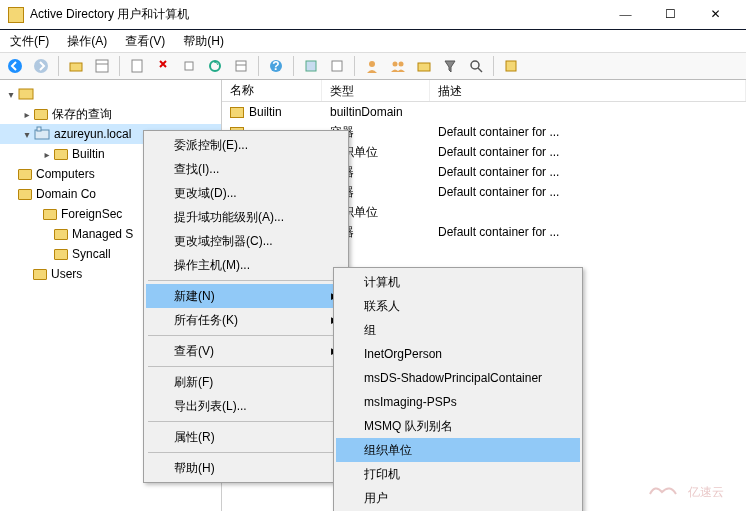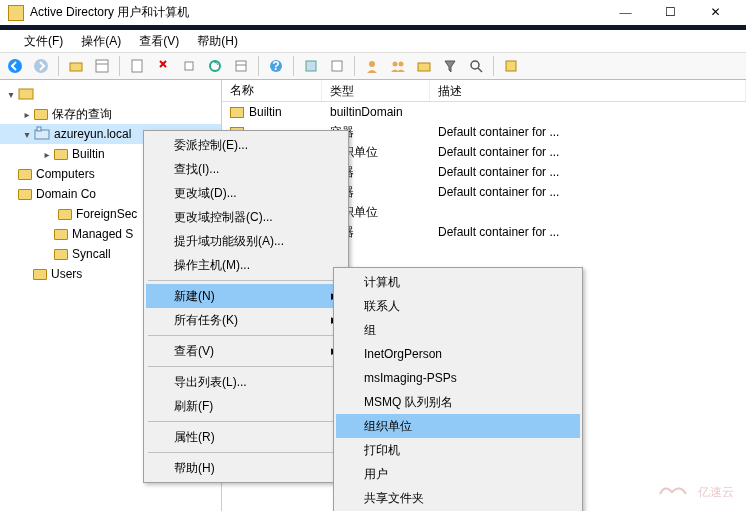--- a/index.html
+++ b/index.html
@@ -1,25 +1,25 @@
 <!DOCTYPE html>
 <html><head>
 <meta charset="utf-8">
 <style>
 * { box-sizing: border-box; margin: 0; padding: 0; font-family: "Microsoft YaHei", "Segoe UI", sans-serif; font-size: 12px; }
 body { background: #fff; width: 746px; height: 511px; overflow: hidden; position: relative; }
 
 
-.titlebar { height: 30px; display: flex; align-items: center; padding: 0 8px; border-bottom: 5px solid #0f172a; }
+.titlebar { height: 30px; display: flex; align-items: center; padding: 0 8px; border-bottom: 1px solid #0f172a; }
 .titlebar .appicon { width: 16px; height: 16px; background: #f4d774; border: 1px solid #b8860b; margin-right: 6px; }
 .titlebar .title { flex: 1; }
 .titlebar .winbtn { width: 45px; height: 30px; display: flex; align-items: center; justify-content: center; font-family: "Segoe UI Symbol"; }
 
 
-.menubar { height: 22px; display: flex; align-items: center; padding: 0 20px; gap: 10px; }
+.menubar { height: 22px; display: flex; align-items: center; padding: 0 6px; gap: 10px; }
 .menubar .mitem { padding: 2px 4px; }
 
 
 .toolbar { height: 28px; border-top: 1px solid #ddd; border-bottom: 1px solid #bbb; display: flex; align-items: center; padding: 0 4px; gap: 4px; background: #f8f8f8; }
 .toolbar .tb { width: 22px; height: 22px; display: flex; align-items: center; justify-content: center; }
 .toolbar .sep { width: 1px; height: 20px; background: #ccc; margin: 0 2px; }
 .toolbar svg { display: block; }
 
 
 .clientarea { display: flex; height: calc(511px - 30px - 22px - 28px); }
@@ -47,21 +47,21 @@
 
 .ctxmenu { position: absolute; background: #f0f0f0; border: 1px solid #a0a0a0; box-shadow: 2px 2px 4px rgba(0,0,0,0.25); padding: 2px; z-index: 10; }
 .ctxitem { height: 24px; display: flex; align-items: center; padding: 0 30px 0 28px; position: relative; white-space: nowrap; }
 .ctxitem.hl { background: #91c9f7; }
 .ctxitem .arrow { position: absolute; right: 8px; font-size: 9px; }
 .ctxsep { height: 1px; background: #c0c0c0; margin: 3px 2px; }
 
 .menu1 { left: 143px; top: 130px; width: 206px; }
 .menu2 { left: 333px; top: 267px; width: 250px; }
 
-.watermark { position: absolute; right: 6px; bottom: 4px; opacity: 0.35; text-decoration: underline; }
+.watermark { position: absolute; right: 16px; bottom: 4px; opacity: 0.35; text-decoration: underline; }
 </style>
 </head>
 <body>
 
 <div class="titlebar">
   <div class="appicon"></div>
   <div class="title">Active Directory 用户和计算机</div>
   <div class="winbtn">—</div>
   <div class="winbtn">☐</div>
   <div class="winbtn">✕</div>
@@ -217,21 +217,21 @@
     <div class="tnode" style="">
         <span class="twisty"></span>
         <span class="ticon folder"></span>
         <span>Computers</span>
       </div>
     <div class="tnode" style="">
         <span class="twisty"></span>
         <span class="ticon folder"></span>
         <span>Domain Co</span>
       </div>
-    <div class="tnode" style="padding-left:44px">
+    <div class="tnode" style="padding-left:29px">
         <span class="twisty"></span>
         <span class="ticon folder"></span>
         <span>ForeignSec</span>
       </div>
     <div class="tnode" style="padding-left:40px">
         <span class="twisty"></span>
         <span class="ticon folder"></span>
         <span>Managed S</span>
       </div>
     <div class="tnode" style="padding-left:40px">
@@ -310,51 +310,52 @@
           <div class="cell c3">Default container for ...</div>
         </div>
       </div>
   </div>
 </div>
 
 <div class="ctxmenu menu1">
   <div class="ctxitem">委派控制(E)...</div>
   <div class="ctxitem">查找(I)...</div>
   <div class="ctxitem">更改域(D)...</div>
+  <div class="ctxitem">提升域功能级别(A)...</div>
   <div class="ctxitem">更改域控制器(C)...</div>
-  <div class="ctxitem">提升域功能级别(A)...</div>
   <div class="ctxitem">操作主机(M)...</div>
   <div class="ctxsep"></div>
   <div class="ctxitem hl">
       <span>新建(N)</span>
       <span class="arrow">▶</span>
     </div>
   <div class="ctxitem">
       <span>所有任务(K)</span>
       <span class="arrow">▶</span>
     </div>
   <div class="ctxsep"></div>
   <div class="ctxitem">
       <span>查看(V)</span>
       <span class="arrow">▶</span>
     </div>
   <div class="ctxsep"></div>
+  <div class="ctxitem">刷新(F)</div>
   <div class="ctxitem">导出列表(L)...</div>
-  <div class="ctxitem">刷新(F)</div>
   <div class="ctxsep"></div>
   <div class="ctxitem">属性(R)</div>
   <div class="ctxsep"></div>
   <div class="ctxitem">帮助(H)</div>
 </div>
 
 <div class="ctxmenu menu2" id="submenu2">
     <div class="ctxitem">计算机</div>
     <div class="ctxitem">联系人</div>
     <div class="ctxitem">组</div>
     <div class="ctxitem">InetOrgPerson</div>
+    <div class="ctxitem">msDS-ShadowPrincipalContainer</div>
     <div class="ctxitem">msImaging-PSPs</div>
     <div class="ctxitem">MSMQ 队列别名</div>
     <div class="ctxitem hl">组织单位</div>
     <div class="ctxitem">打印机</div>
     <div class="ctxitem">用户</div>
     <div class="ctxitem">共享文件夹</div>
   </div>
 
 <div class="watermark">
   <svg width="90" height="40">

